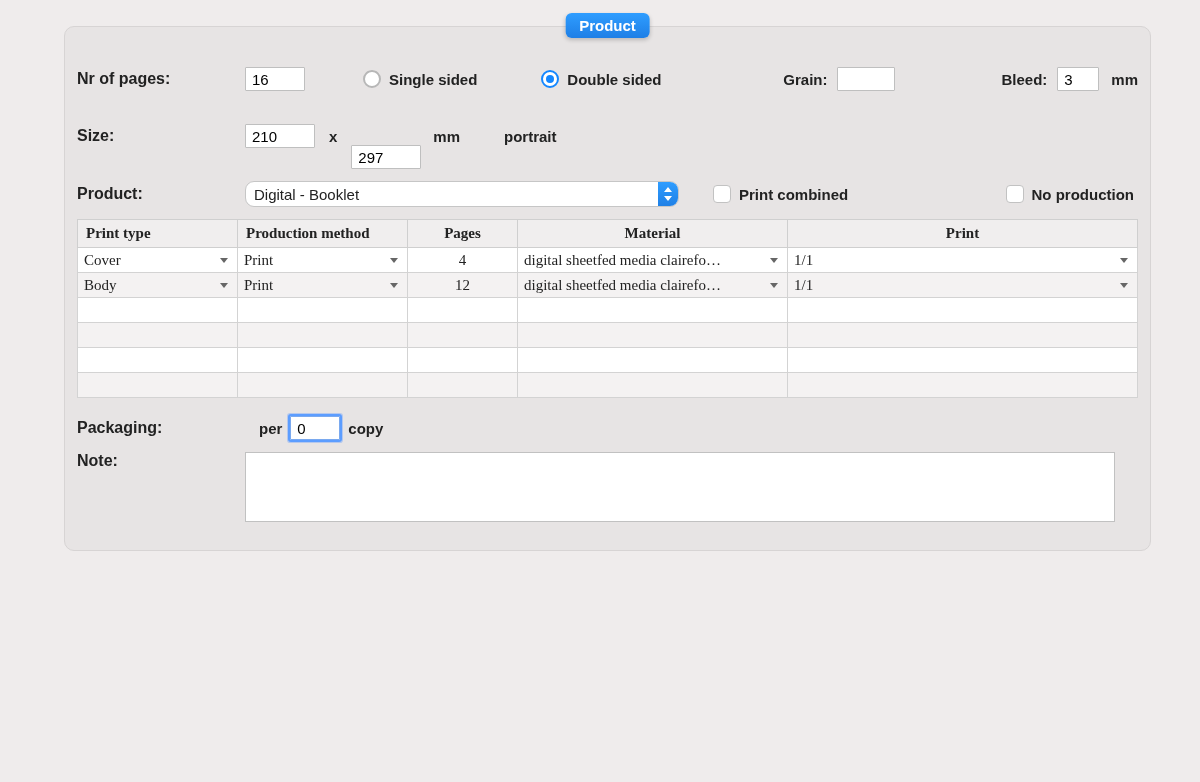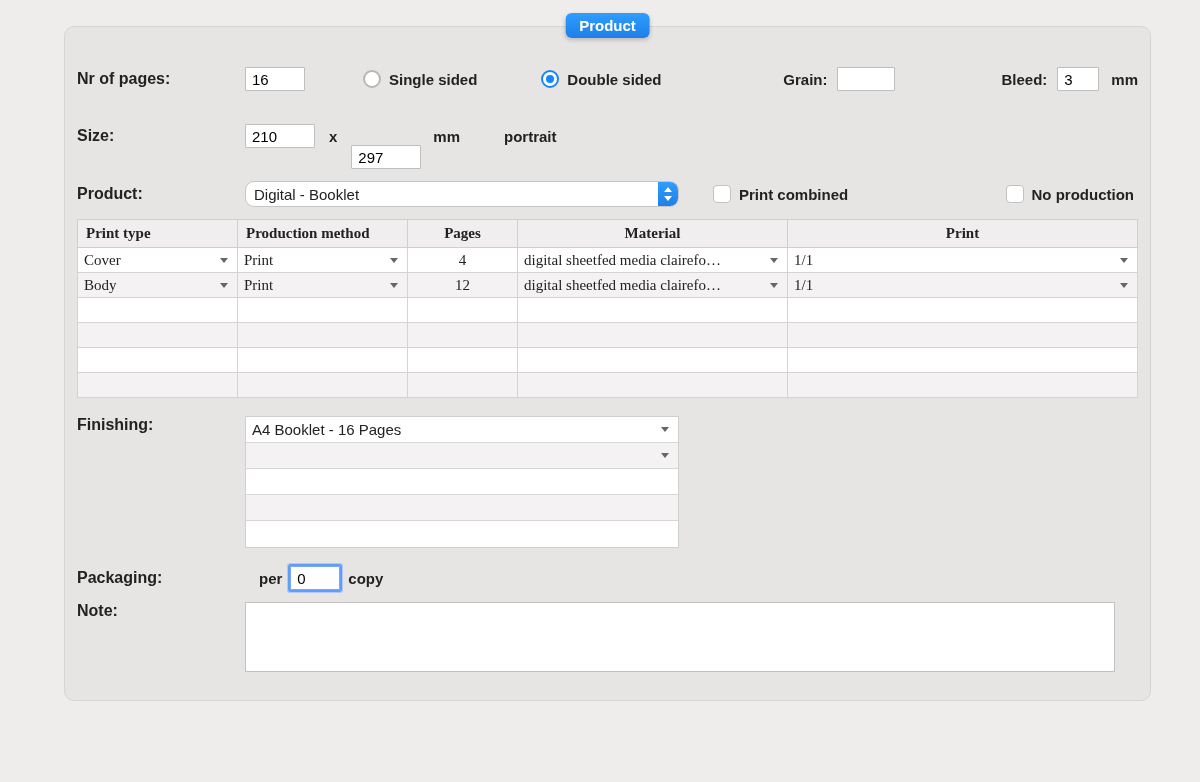--- a/index.html
+++ b/index.html
@@ -303,40 +303,20 @@
       <tr>
           <td></td>
           <td></td>
           <td></td>
           <td></td>
           <td></td>
         </tr>
     </tbody>
   </table>
 
-  <div class="row" style="margin-top:18px;align-items:flex-start">
-    <div class="lbl">Finishing:</div>
-    <div class="fin-box">
-      <div class="fin-row">
-        <span>A4 Booklet - 16 Pages</span>
-        <span class="arrowbox">
-            <span class="mini-arrow"></span>
-          </span>
-      </div>
-      <div class="fin-row">
-        <span></span>
-        <span class="arrowbox">
-            <span class="mini-arrow"></span>
-          </span>
-      </div>
-      <div class="fin-row"></div>
-      <div class="fin-row"></div>
-      <div class="fin-row"></div>
-    </div>
-  </div>
 
   <div class="row" style="margin-top:18px">
     <div class="lbl">Packaging:</div>
     <span style="font-weight:600;margin-left:14px">per</span>
     <input class="in focus" style="width: 50px;" type="text" value="0">
     <span style="font-weight:600">copy</span>
   </div>
 
   <div class="row" style="align-items:flex-start">
     <div class="lbl">Note:</div>

